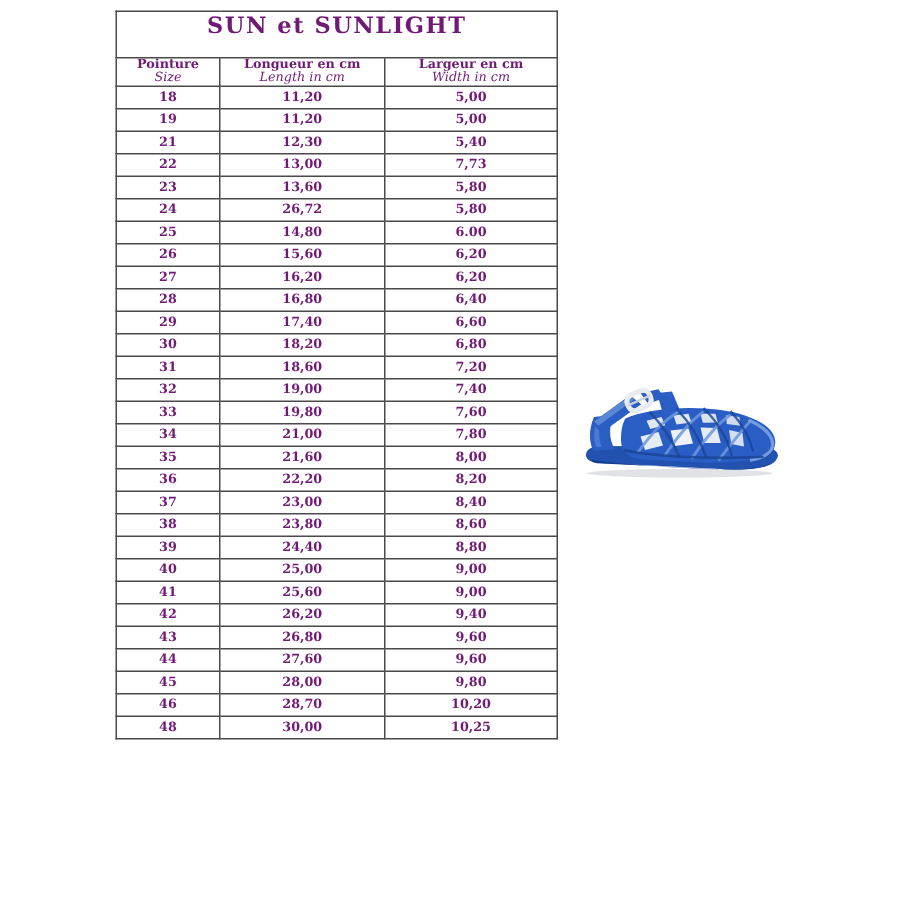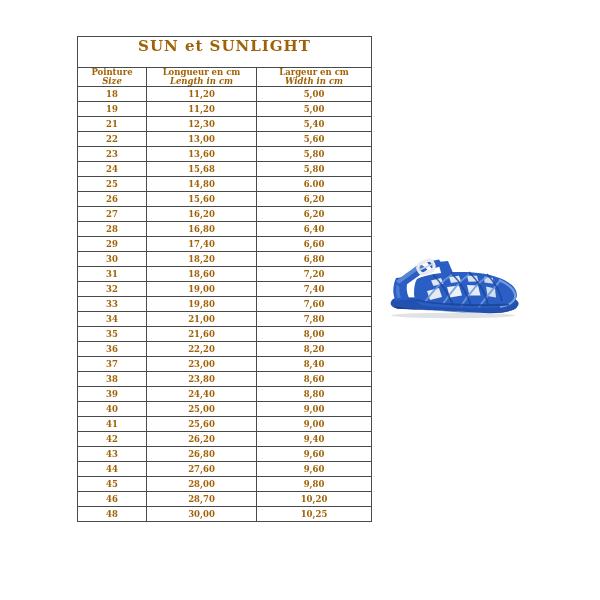--- a/index.html
+++ b/index.html
@@ -10,25 +10,25 @@
     width: 600px;
     height: 600px;
     background: #ffffff;
     position: relative;
     font-family: "DejaVu Serif", serif;
     overflow: hidden;
   }
   .size-table {
     position: absolute;
     left: 77px;
-    top: 36px;
+    top: 7px;
     width: 294px;
     border-collapse: collapse;
     table-layout: fixed;
-    color: #a16207;
+    color: #701a75;
   }
   .size-table th, .size-table td {
     border: 1px solid #4a4a4a;
     padding: 0;
     text-align: center;
     overflow: hidden;
   }
   .title-cell {
     height: 30px;
     font-size: 15px;
@@ -40,21 +40,21 @@
   .header-row th {
     height: 18px;
     font-size: 8.5px;
     font-weight: bold;
     line-height: 1.02;
     vertical-align: middle;
   }
   .header-sub {
     display: block;
     font-style: italic;
-    font-weight: bold;
+    font-weight: normal;
   }
   .size-table tbody tr {
     height: 15px;
   }
   .size-table tbody td {
     font-size: 8.5px;
     font-weight: bold;
     vertical-align: middle;
   }
   .product-photo {
@@ -107,30 +107,30 @@
           <td>5,00</td>
         </tr>
         <tr>
           <td>21</td>
           <td>12,30</td>
           <td>5,40</td>
         </tr>
         <tr>
           <td>22</td>
           <td>13,00</td>
-          <td>5,60</td>
+          <td>7,73</td>
         </tr>
         <tr>
           <td>23</td>
           <td>13,60</td>
           <td>5,80</td>
         </tr>
         <tr>
           <td>24</td>
-          <td>15,68</td>
+          <td>26,72</td>
           <td>5,80</td>
         </tr>
         <tr>
           <td>25</td>
           <td>14,80</td>
           <td>6.00</td>
         </tr>
         <tr>
           <td>26</td>
           <td>15,60</td>

